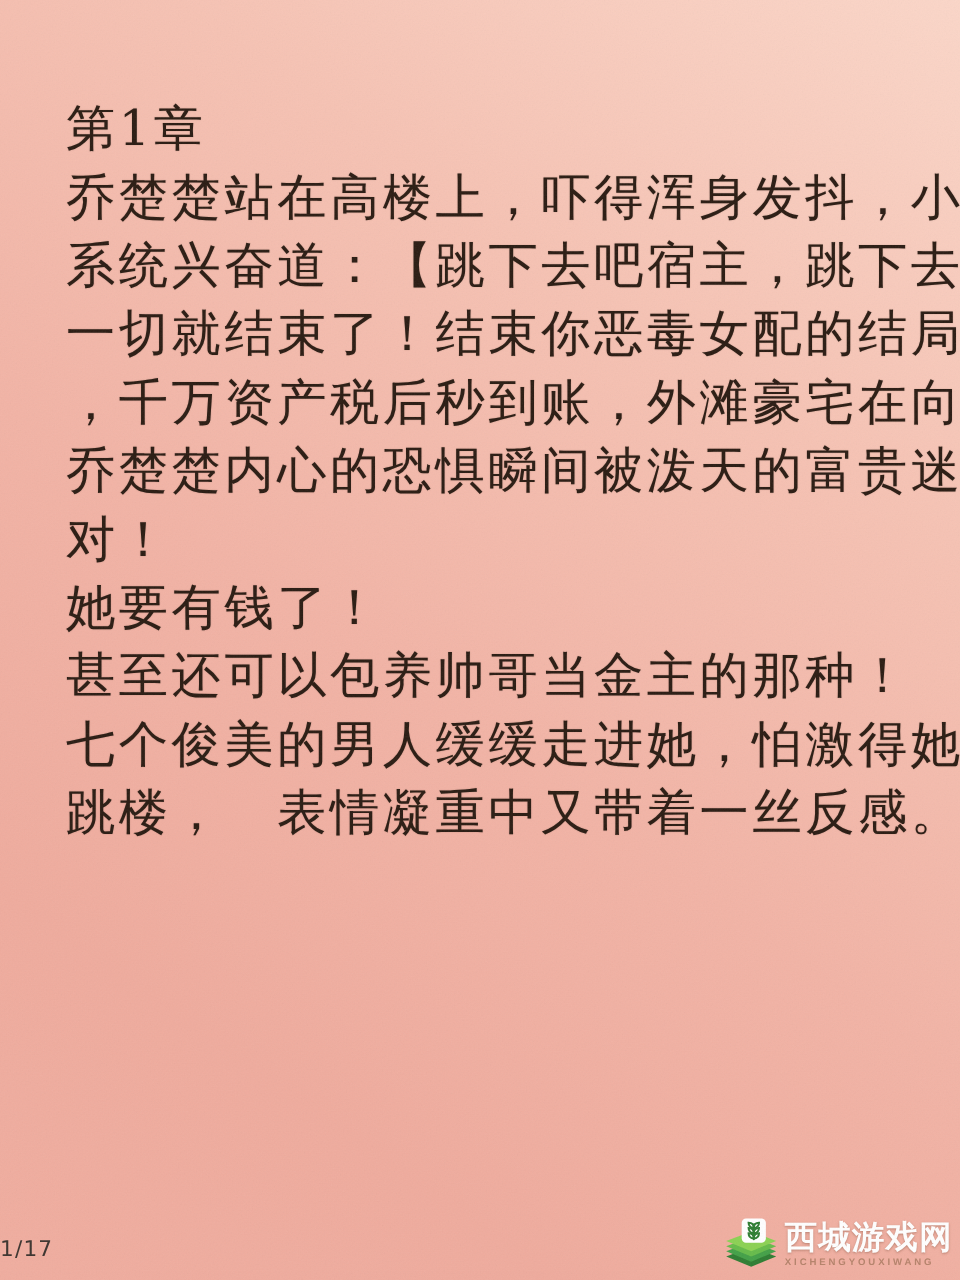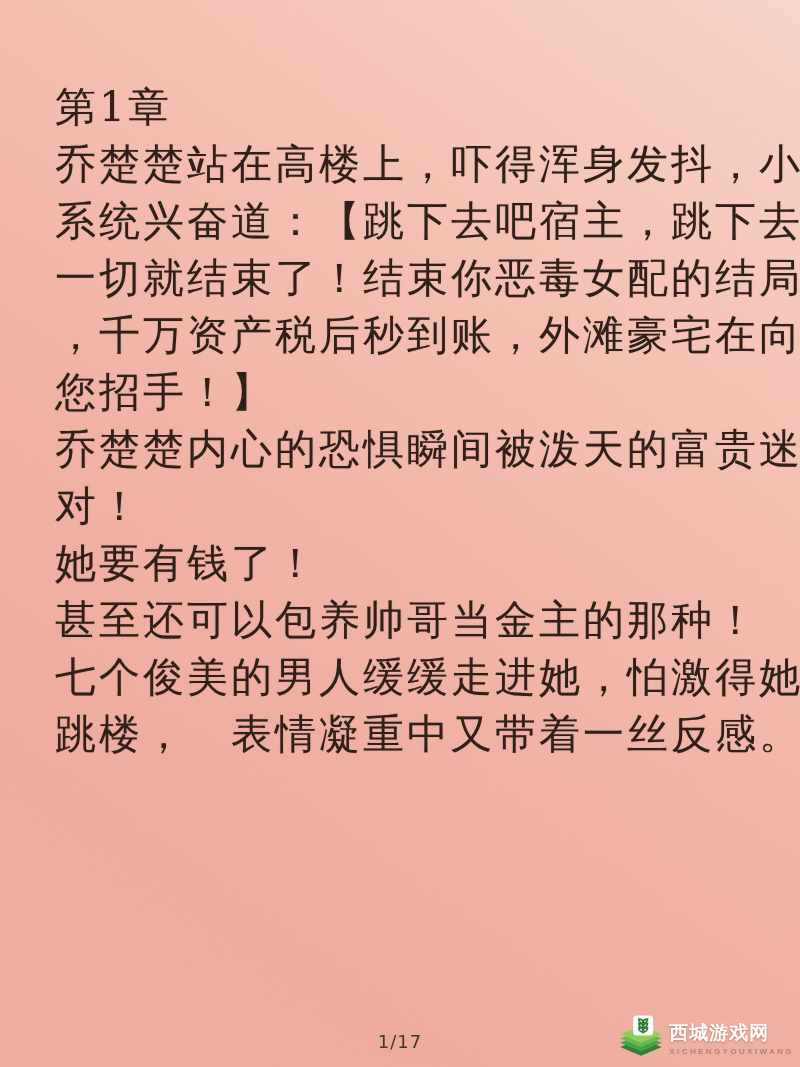--- a/index.html
+++ b/index.html
@@ -41,21 +41,21 @@
   }
   .line {
     white-space: pre;
     min-height: 57px;
   }
   .page-indicator {
     position: absolute;
     left: 0;
     right: 0;
     top: 1031px;
-    text-align: center;
+    text-align: left;
     font-family: "DejaVu Sans", "Liberation Sans", sans-serif;
     font-size: 18px;
     letter-spacing: 1px;
     color: #3c332e;
   }
   .watermark {
     position: absolute;
     right: 6px;
     bottom: 7px;
     display: flex;
@@ -68,21 +68,21 @@
     flex: 0 0 auto;
   }
   .wm-text {
     display: flex;
     flex-direction: column;
     align-items: flex-start;
   }
   .wm-cn {
     font-family: "DejaVu Sans", "Liberation Sans", sans-serif;
     font-weight: bold;
-    font-size: 19px;
+    font-size: 27px;
     line-height: 28px;
     color: #ffffff;
     letter-spacing: 1px;
     text-shadow: 0 1px 2px rgba(120, 70, 50, 0.45);
     white-space: nowrap;
   }
   .wm-en {
     font-family: Liberation Sans, sans-serif;
     font-size: 8px;
     font-weight: bold;
@@ -96,21 +96,20 @@
 <body>
 
 <div class="page">
 
   <div class="text-block">
     <div class="line">第1章</div>
     <div class="line">乔楚楚站在高楼上，吓得浑身发抖，小</div>
     <div class="line">系统兴奋道：【跳下去吧宿主，跳下去</div>
     <div class="line">一切就结束了！结束你恶毒女配的结局</div>
     <div class="line">，千万资产税后秒到账，外滩豪宅在向</div>
-    <div class="line">您招手！】</div>
     <div class="line">乔楚楚内心的恐惧瞬间被泼天的富贵迷</div>
     <div class="line">对！</div>
     <div class="line">她要有钱了！</div>
     <div class="line">甚至还可以包养帅哥当金主的那种！</div>
     <div class="line">七个俊美的男人缓缓走进她，怕激得她</div>
     <div class="line">跳楼，　表情凝重中又带着一丝反感。</div>
   </div>
 
   <div class="page-indicator">1/17</div>
 

